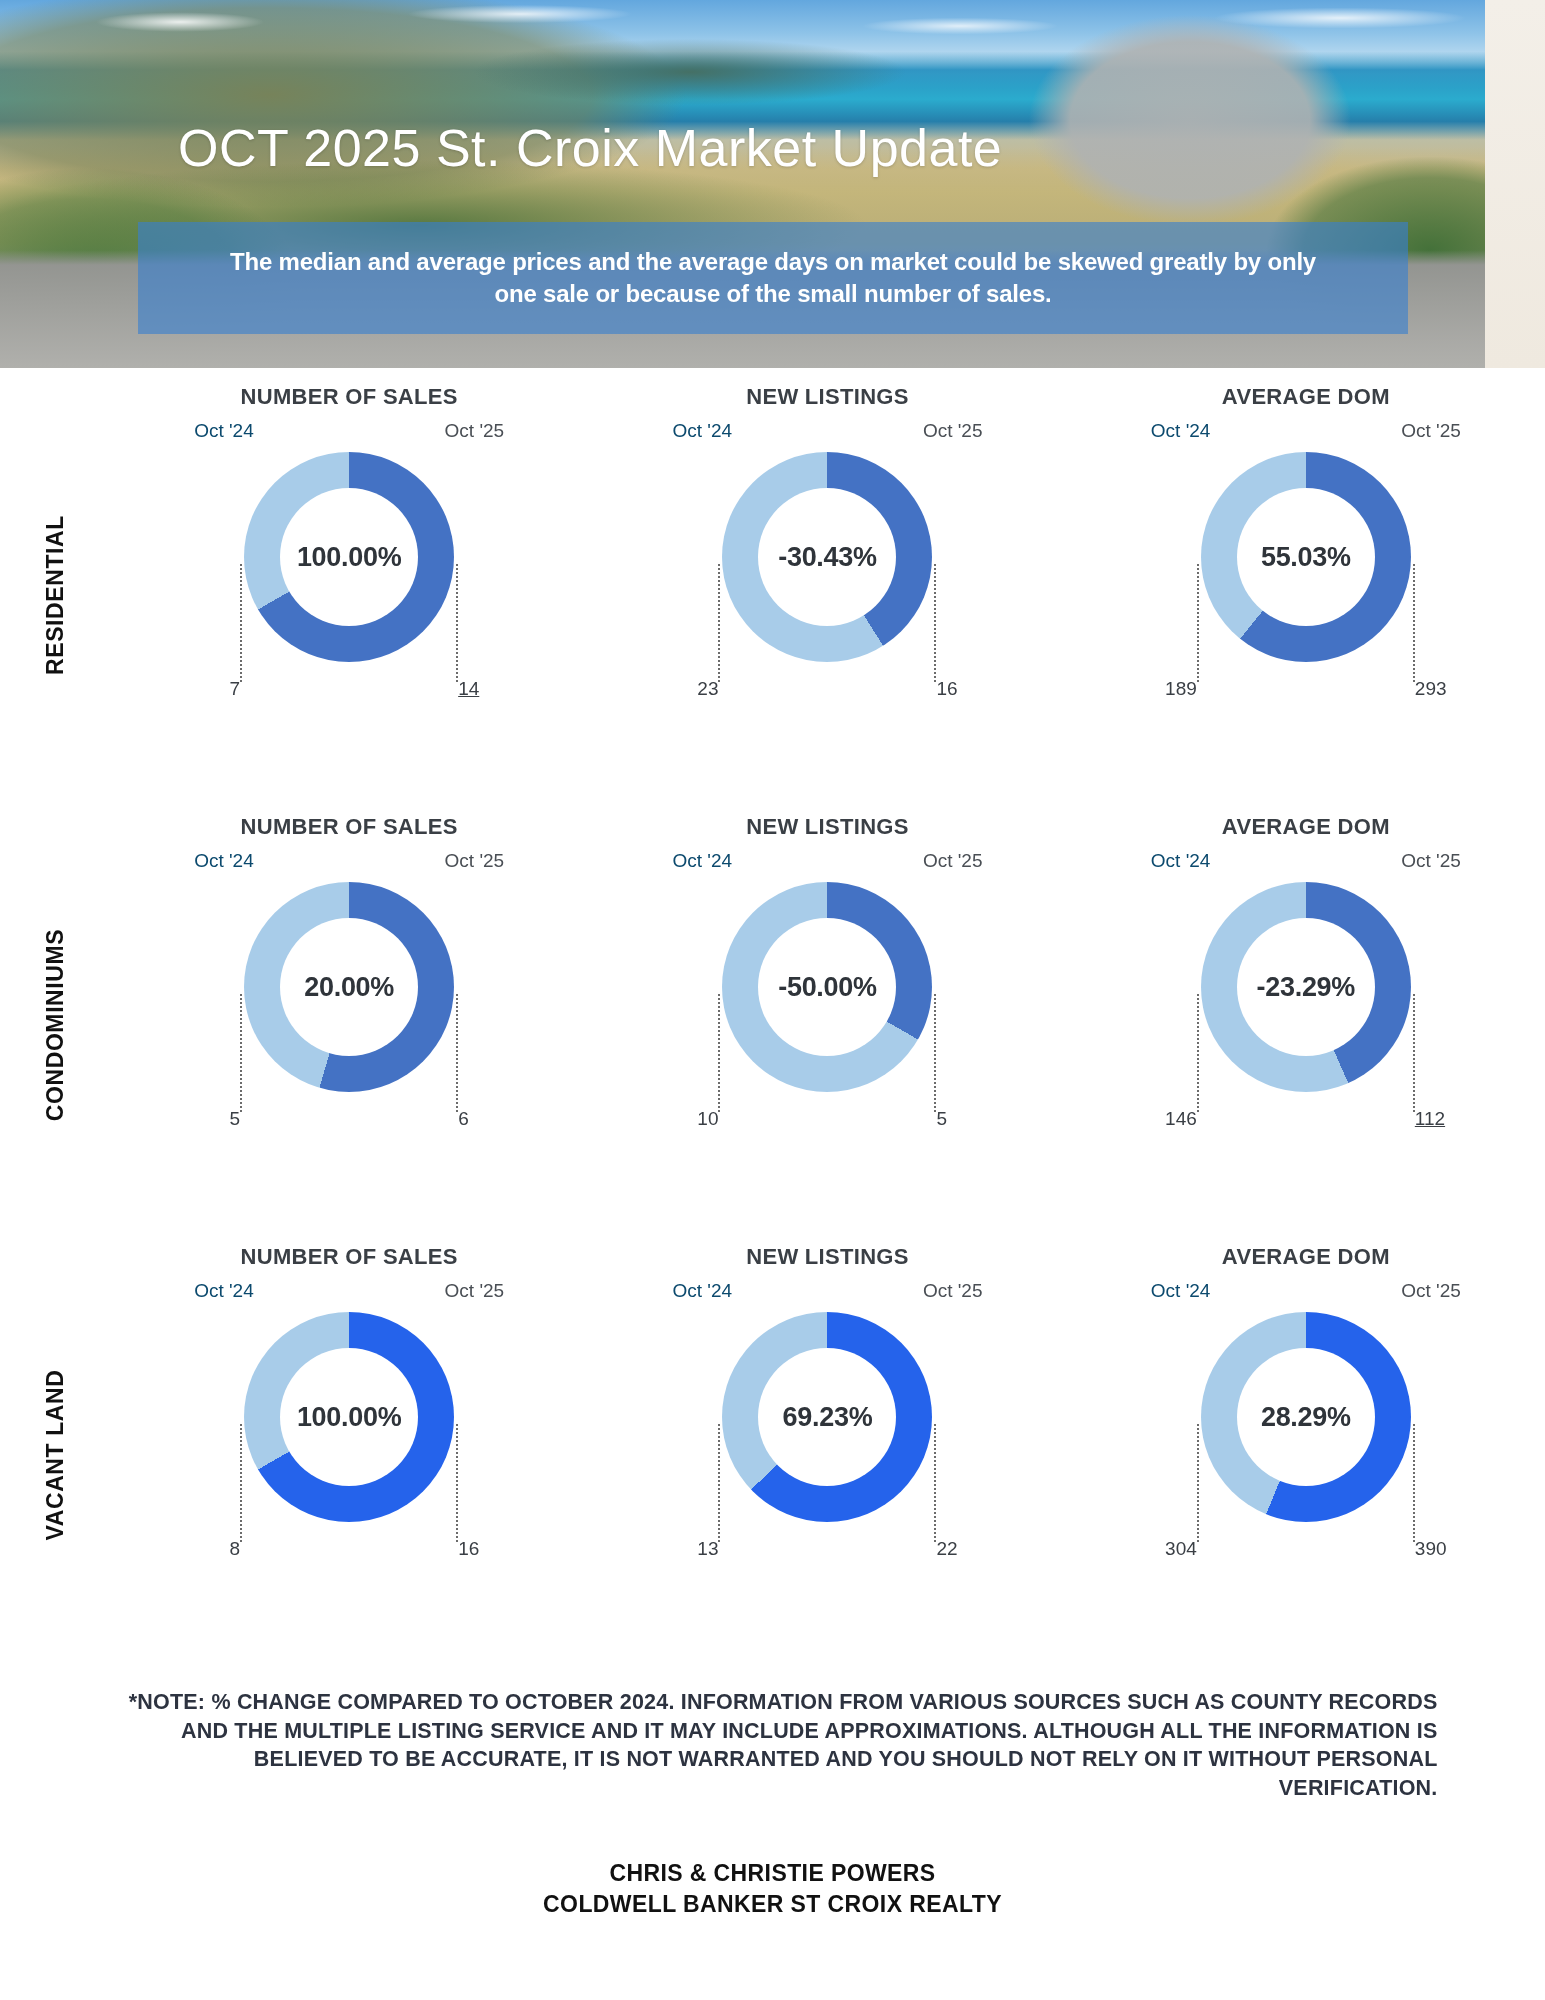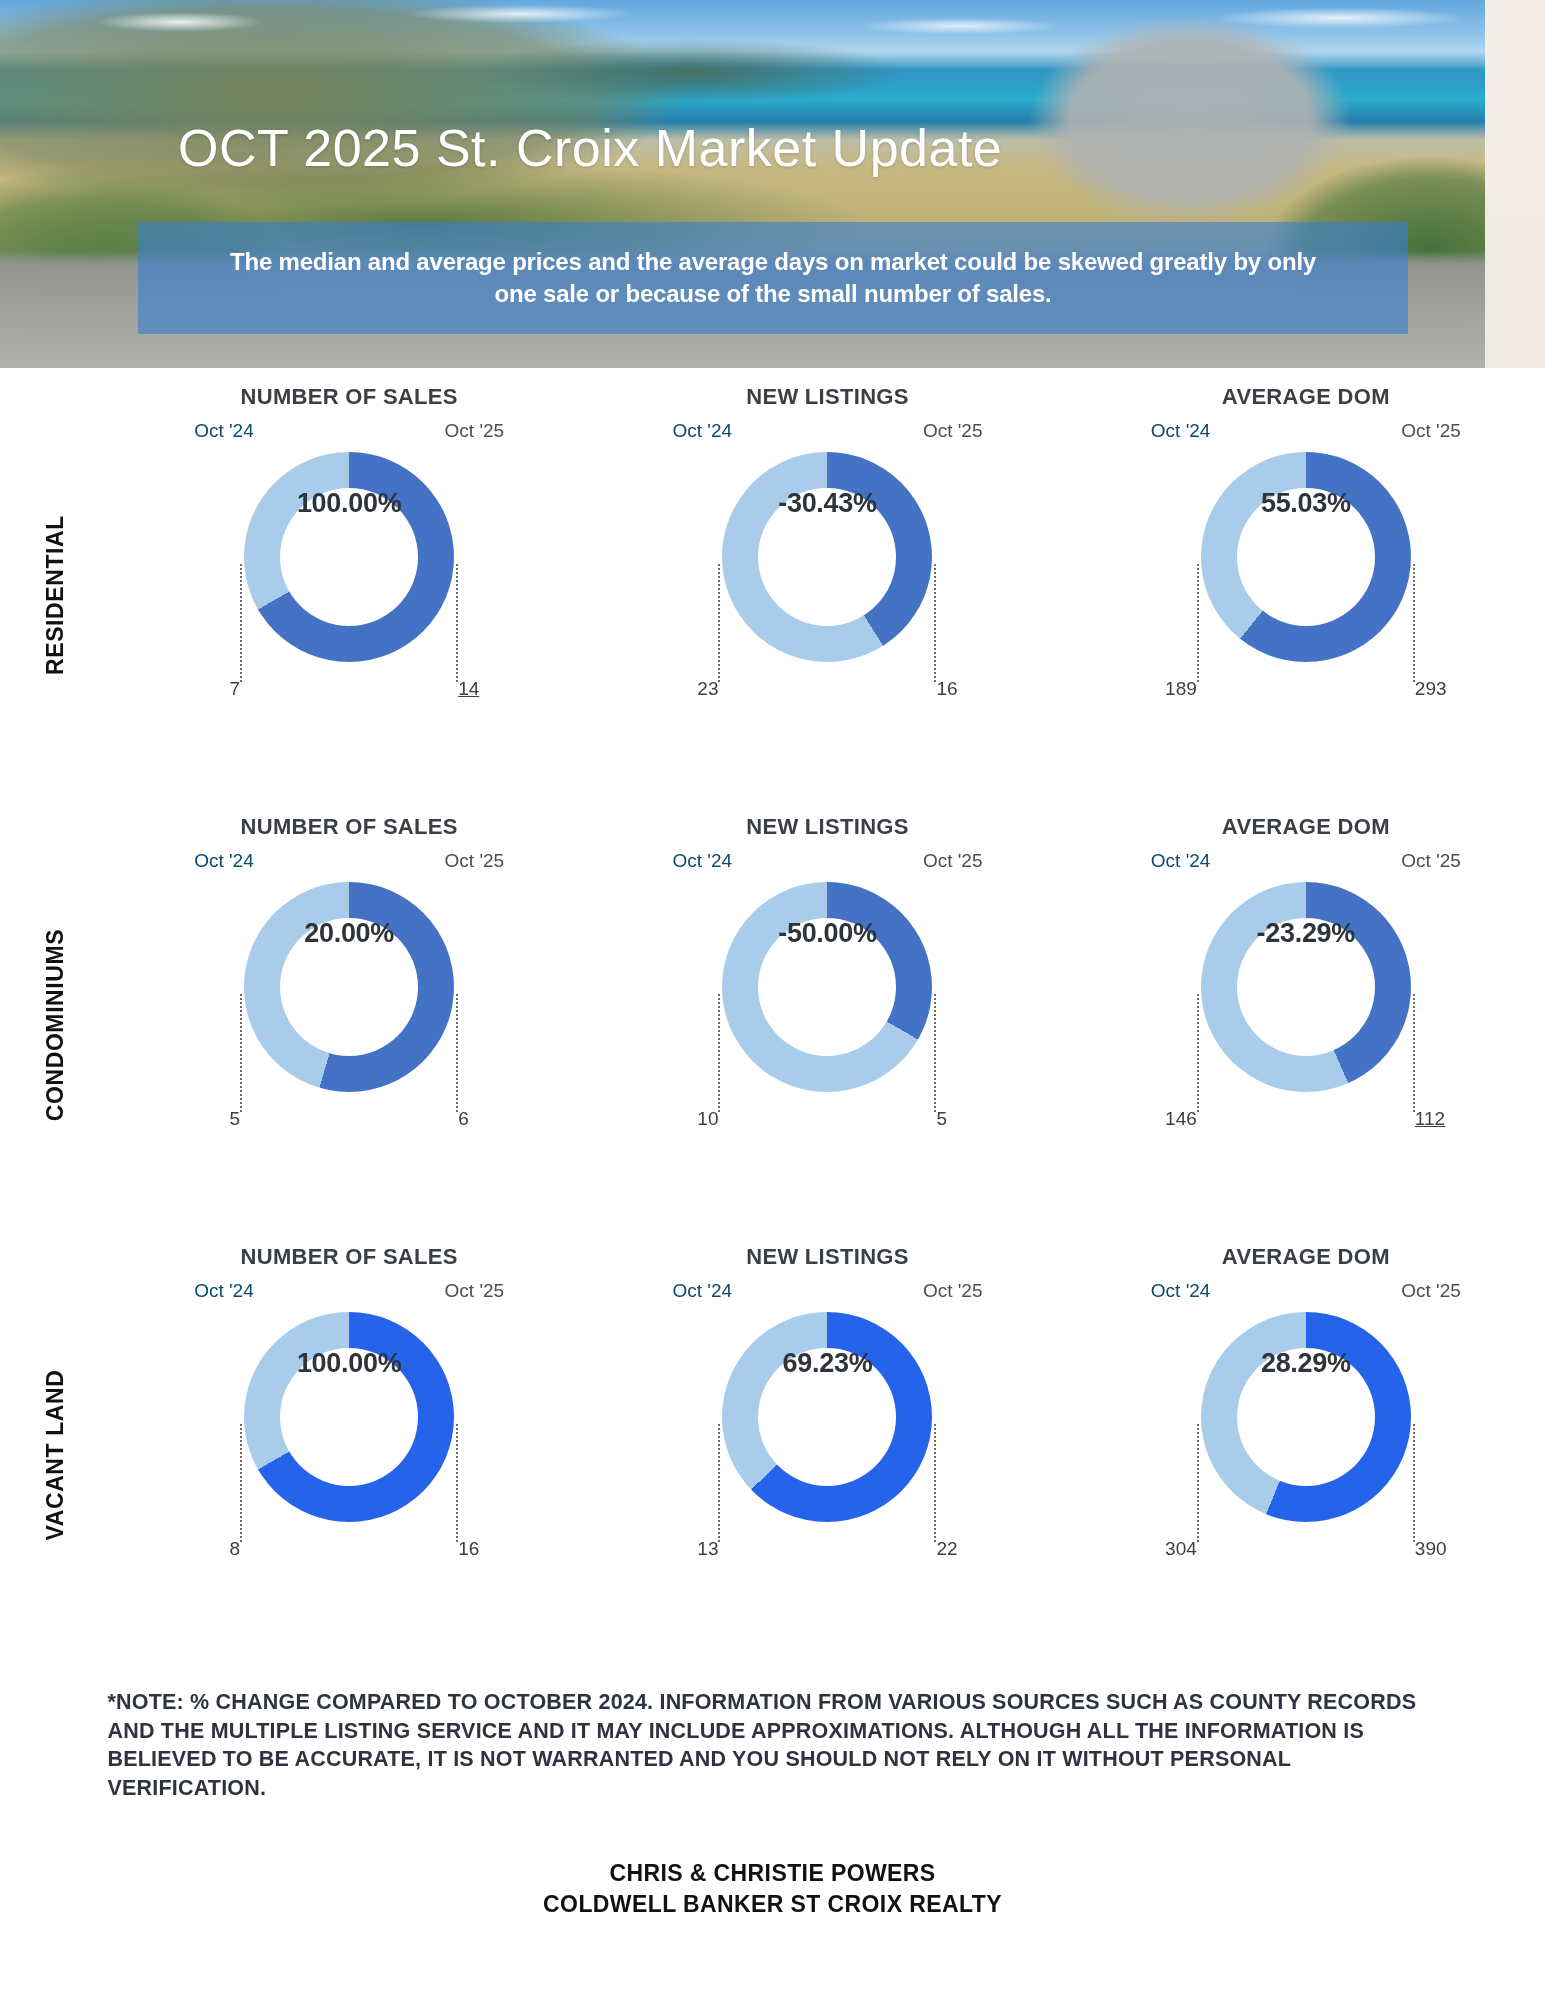--- a/index.html
+++ b/index.html
@@ -166,20 +166,21 @@
     border-radius: 50%;
   }
   .donut .hole {
     position: absolute;
     left: 50%; top: 50%;
     transform: translate(-50%,-50%);
     width: 138px; height: 138px;
     border-radius: 50%;
     background: #ffffff;
     display: flex;
+    align-items: center;
     justify-content: center;
   }
   .pct {
     font-size: 27px;
     font-weight: bold;
     color: #2f343a;
     letter-spacing: -0.3px;
   }
 
   
@@ -191,21 +192,21 @@
   .leader-val {
     position: absolute;
     font-size: 19px;
     color: #3a3f45;
   }
 
   
   .note {
     margin: 18px auto 0;
     width: 1330px;
-    text-align: left;
+    text-align: right;
     font-size: 21.5px;
     font-weight: bold;
     line-height: 1.33;
     color: #2d3340;
     letter-spacing: .2px;
   }
   .signature {
     margin: 56px auto 0;
     width: 1330px;
     text-align: center;

